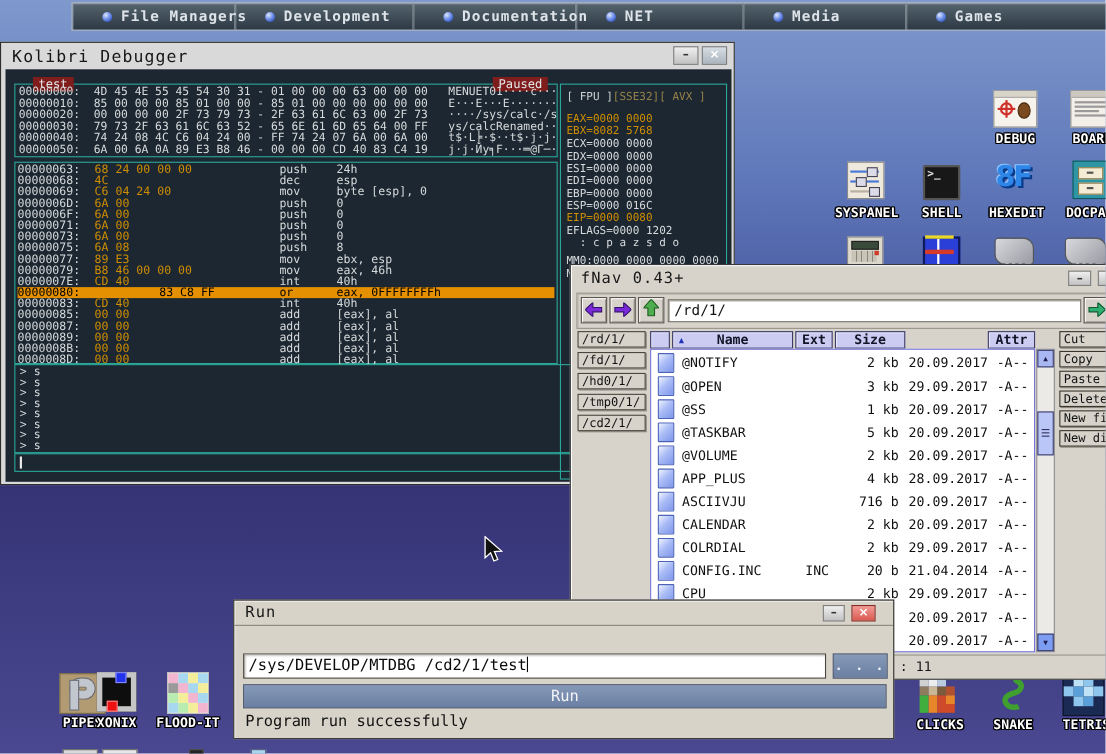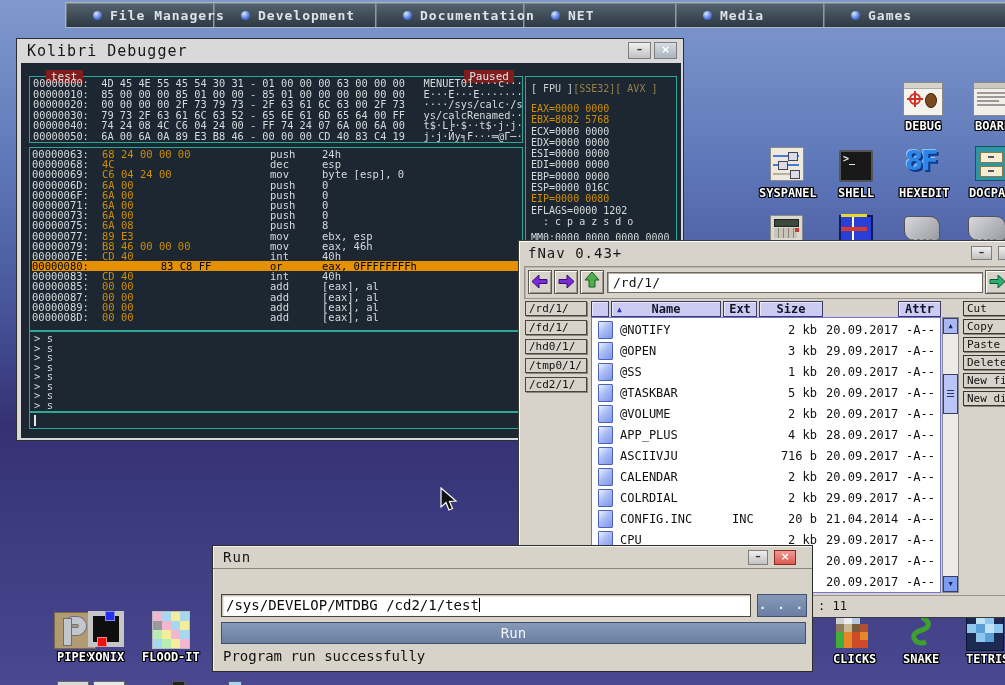--- a/index.html
+++ b/index.html
@@ -11,21 +11,21 @@
   
   #menubar{position:absolute;left:65px;top:2px;height:26px;display:flex;z-index:5;
     border:1px solid #aeb6bc;background:linear-gradient(#55646e,#2d3944);box-sizing:border-box;}
   .mitem{display:flex;align-items:center;gap:8px;padding-left:27px;border-right:1px solid #8f99a1;
     box-shadow:inset 1px 1px 0 rgba(255,255,255,.22);box-sizing:border-box;cursor:default;}
   .mbullet{width:9px;height:9px;border-radius:50%;flex:0 0 auto;
     background:radial-gradient(circle at 35% 30%,#dbe7ff 0%,#6f8fe8 45%,#2b4fc0 85%);}
   .mlabel{font:bold 13px "DejaVu Sans Mono",monospace;color:#dde3e8;letter-spacing:1px;white-space:nowrap;}
 
   
-  #dbg{position:absolute;left:16px;top:38px;width:668px;height:403px;background:#d9d9d9;
+  #dbg{position:absolute;left:0;top:38px;width:668px;height:403px;background:#d9d9d9;
     border:1px solid #2e2e2e;box-sizing:border-box;z-index:10;}
   .tb{position:absolute;left:0;top:0;right:0;height:24px;}
   .tbt{position:absolute;left:10px;top:3px;font:15px "DejaVu Sans Mono",monospace;color:#161616;letter-spacing:1px;}
   .wbtn{position:absolute;width:23px;height:17px;border:1px solid #7e7e7e;box-sizing:border-box;
     background:linear-gradient(#efefef,#c2c2c2);text-align:center;
     font:bold 11px "DejaVu Sans",sans-serif;line-height:14px;color:#333;cursor:pointer;}
   #dbg .bmin{right:32px;top:3px;}
   #dbg .bcls{right:6px;top:3px;background:linear-gradient(#d7dde3,#aab4be);color:#fff;}
   #dbgc{position:absolute;left:4px;top:24px;width:660px;height:375px;background:#1c2731;}
   .tealbox{position:absolute;border:1px solid #2ca89a;box-sizing:border-box;}
@@ -193,20 +193,21 @@
             <div class="drow"><span class="da">00000073:</span><span class="db">6A 00</span><span class="dm">push</span><span class="do">0</span></div>
             <div class="drow"><span class="da">00000075:</span><span class="db">6A 08</span><span class="dm">push</span><span class="do">8</span></div>
             <div class="drow"><span class="da">00000077:</span><span class="db">89 E3</span><span class="dm">mov</span><span class="do">ebx, esp</span></div>
             <div class="drow"><span class="da">00000079:</span><span class="db">B8 46 00 00 00</span><span class="dm">mov</span><span class="do">eax, 46h</span></div>
             <div class="drow"><span class="da">0000007E:</span><span class="db">CD 40</span><span class="dm">int</span><span class="do">40h</span></div>
             <div class="drow hl"><span class="da">00000080:</span><span class="db">83 C8 FF</span><span class="dm">or</span><span class="do">eax, 0FFFFFFFFh</span></div>
             <div class="drow"><span class="da">00000083:</span><span class="db">CD 40</span><span class="dm">int</span><span class="do">40h</span></div>
             <div class="drow"><span class="da">00000085:</span><span class="db">00 00</span><span class="dm">add</span><span class="do">[eax], al</span></div>
             <div class="drow"><span class="da">00000087:</span><span class="db">00 00</span><span class="dm">add</span><span class="do">[eax], al</span></div>
             <div class="drow"><span class="da">00000089:</span><span class="db">00 00</span><span class="dm">add</span><span class="do">[eax], al</span></div>
+            <div class="drow"><span class="da">0000008B:</span><span class="db">00 00</span><span class="dm">add</span><span class="do">[eax], al</span></div>
             <div class="drow"><span class="da">0000008D:</span><span class="db">00 00</span><span class="dm">add</span><span class="do">[eax], al</span></div>
           </div>
       </div>
       <div id="regbox" class="tealbox">
         <div id="regtabs"><span class="rtab">[ FPU ]</span><span class="rtab dim">[SSE32]</span><span class="rtab dim">[ AVX ]</span></div>
         <div id="reglines">
             <div class="rline chg">EAX=0000 0000</div>
             <div class="rline chg">EBX=8082 5768</div>
             <div class="rline">ECX=0000 0000</div>
             <div class="rline">EDX=0000 0000</div>

